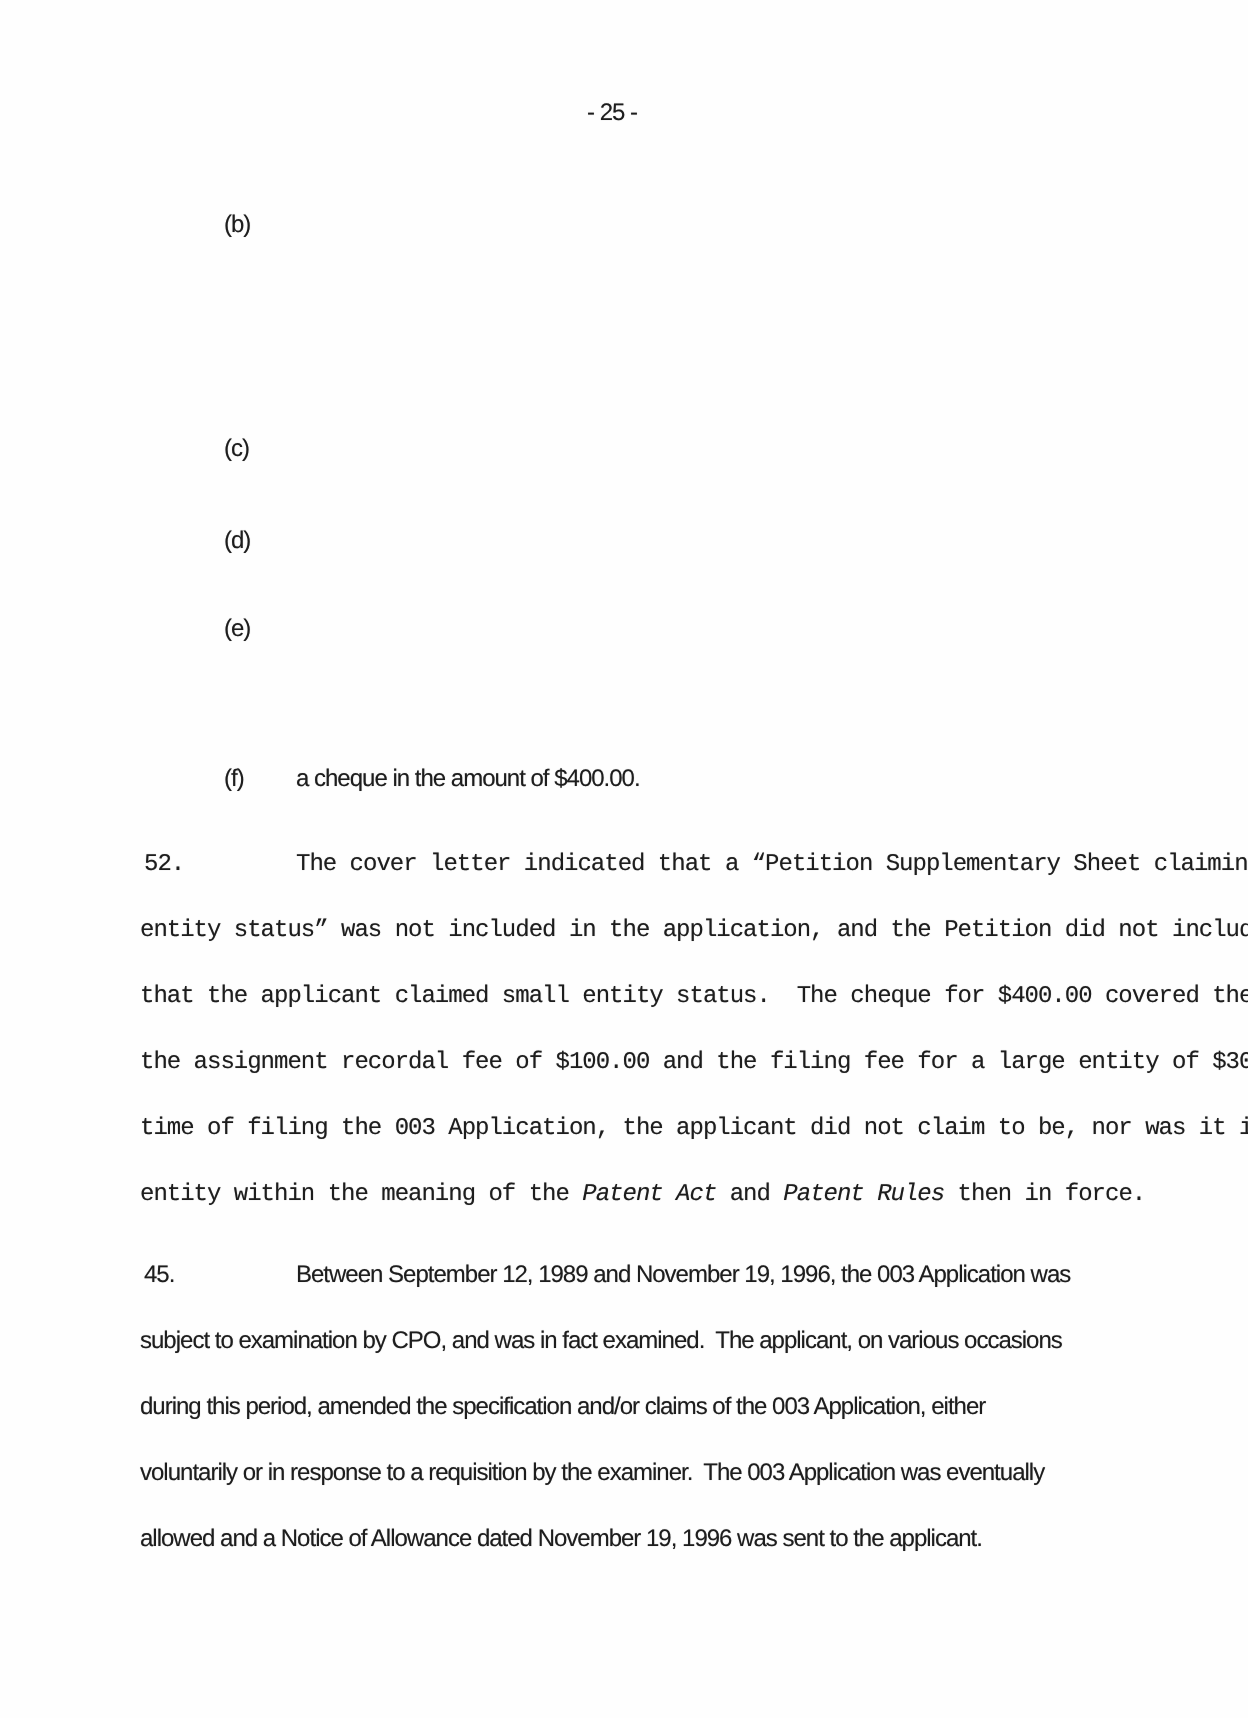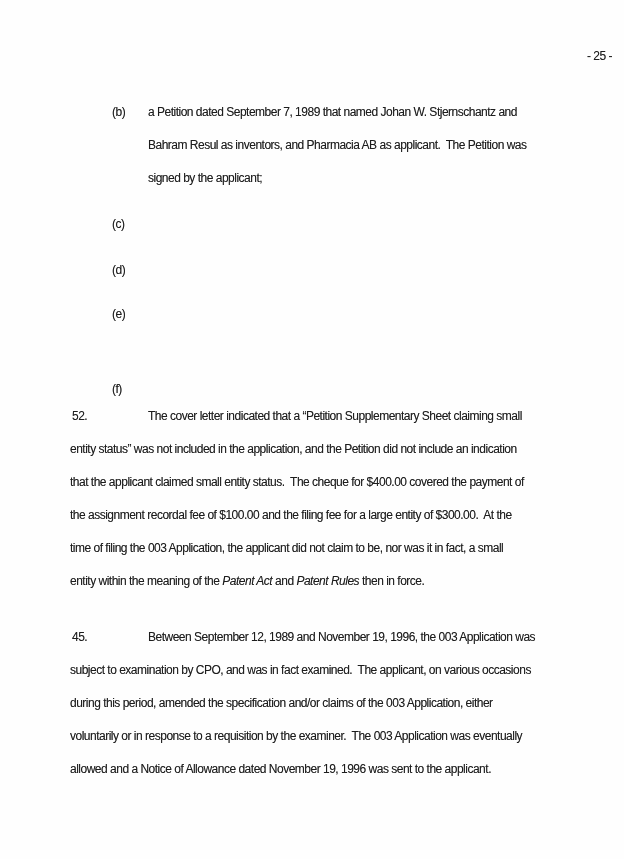--- a/index.html
+++ b/index.html
@@ -18,21 +18,21 @@
     letter-spacing: -0.5px;
     color: #1d1d1d;
     overflow: hidden;
     text-shadow: 0 0 0.4px rgba(30,30,30,0.45);
   }
   .page-number {
     position: absolute;
     top: 48px;
     left: 0;
     width: 612px;
-    text-align: right;
+    text-align: center;
     line-height: 16px;
   }
   .block {
     position: absolute;
     left: 0;
     right: 0;
   }
   .item-label {
     position: absolute;
     left: 112px;
@@ -60,49 +60,49 @@
   }
   .para-text i {
     font-style: italic;
   }
   
   #item-b  { top: 96px; }
   #item-c  { top: 208px; }
   #item-d  { top: 254px; }
   #item-e  { top: 298px; }
   #item-f  { top: 373px; }
-  #para-52 { top: 400px; }
+  #para-52 { top: 416px; font-family: Liberation Mono, monospace; }
   #para-53 { top: 621px; }
 </style>
 </head>
 <body>
 
 <div class="page">
 
   <div class="page-number">- 25 -</div>
 
   <div class="block" id="item-b">
     <span class="item-label">(b)</span>
-    <div class="item-text">a Petition dated September 7, 1989 that named Johan W. Stjernschantz and<br>Bahram Resul as inventors, and Pharmacia AB as applicant.  The Petition was<br>signed by the applicant;</div>
   </div>
 
   <div class="block" id="item-c">
     <span class="item-label">(c)</span>
   </div>
 
   <div class="block" id="item-d">
     <span class="item-label">(d)</span>
   </div>
 
   <div class="block" id="item-e">
     <span class="item-label">(e)</span>
   </div>
 
   <div class="block" id="item-f">
     <span class="item-label">(f)</span>
+    <div class="item-text">a cheque in the amount of $400.00.</div>
   </div>
 
   <div class="block" id="para-52">
     <span class="para-number">52.</span>
     <div class="para-text">The cover letter indicated that a “Petition Supplementary Sheet claiming small<br>entity status” was not included in the application, and the Petition did not include an indication<br>that the applicant claimed small entity status.  The cheque for $400.00 covered the payment of<br>the assignment recordal fee of $100.00 and the filing fee for a large entity of $300.00.  At the<br>time of filing the 003 Application, the applicant did not claim to be, nor was it in fact, a small<br>entity within the meaning of the <i>Patent Act</i> and <i>Patent Rules</i> then in force.</div>
   </div>
 
   <div class="block" id="para-53">
     <span class="para-number">45.</span>
     <div class="para-text">Between September 12, 1989 and November 19, 1996, the 003 Application was<br>subject to examination by CPO, and was in fact examined.  The applicant, on various occasions<br>during this period, amended the specification and/or claims of the 003 Application, either<br>voluntarily or in response to a requisition by the examiner.  The 003 Application was eventually<br>allowed and a Notice of Allowance dated November 19, 1996 was sent to the applicant.</div>

